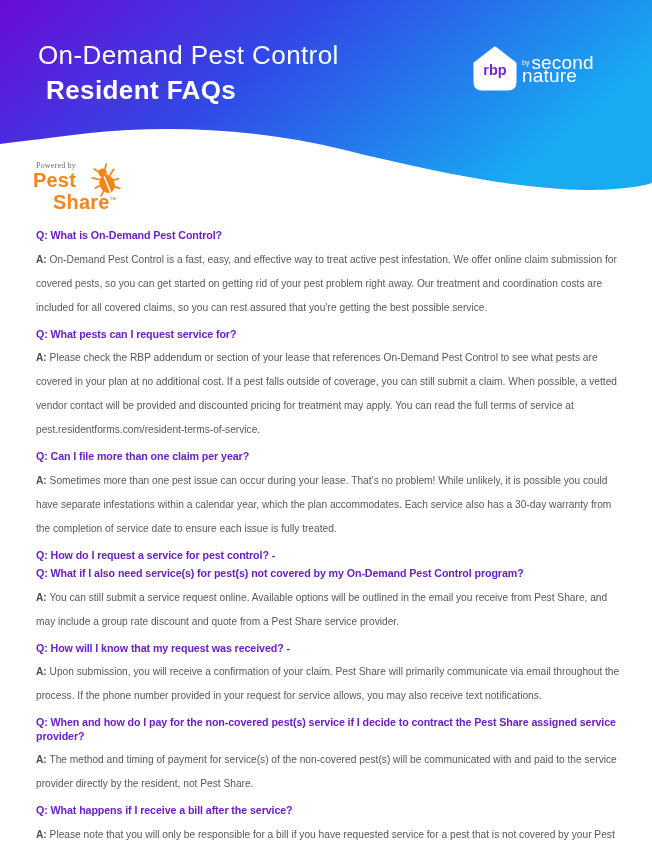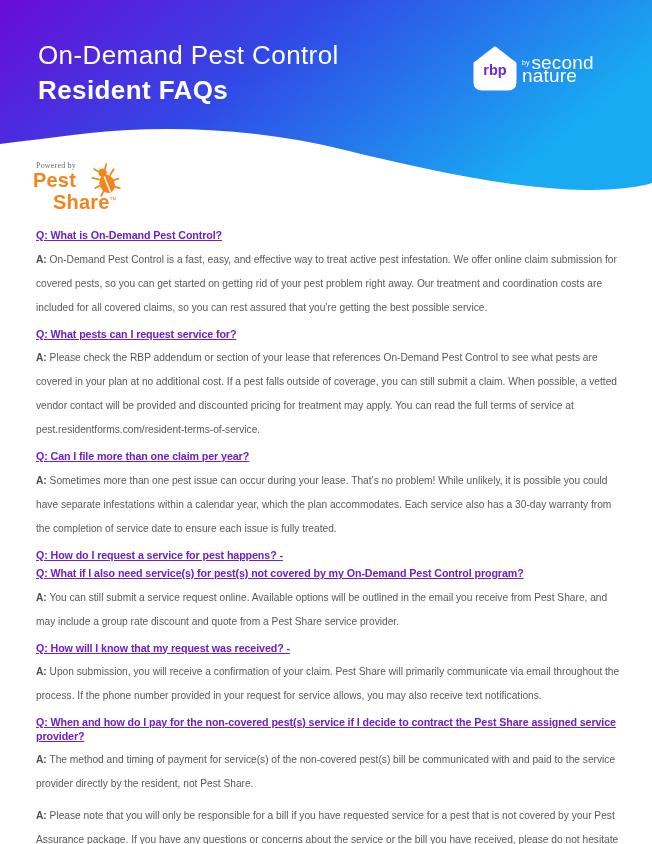--- a/index.html
+++ b/index.html
@@ -5,38 +5,38 @@
   html,body{margin:0;padding:0;background:#e8e8e8;}
   .page{
     position:relative;width:652px;height:844px;margin:0 auto;background:#fff;
     font-family:"Liberation Sans","DejaVu Sans",sans-serif;overflow:hidden;
   }
   
   .header{position:absolute;top:0;left:0;width:652px;height:200px;}
   .header-bg{position:absolute;top:0;left:0;width:652px;height:200px;display:block;}
   .title{position:absolute;left:38px;top:38px;color:#ffffff;}
   .title-l1{font-size:26px;font-weight:400;letter-spacing:.4px;line-height:35px;}
-  .title-l2{font-size:26px;font-weight:700;letter-spacing:.4px;line-height:35px;}
+  .title-l2{font-size:26px;font-weight:700;letter-spacing:.4px;line-height:35px;margin-left:8px;}
   .rbp-logo{position:absolute;left:468px;top:42px;display:flex;align-items:center;}
   .rbp-house{display:block;}
   .rbp-house text{font-family:"Liberation Sans","DejaVu Sans",sans-serif;}
   .sn{color:#ffffff;line-height:12px;padding-top:2px;}
   .sn-by{font-size:7px;font-weight:400;vertical-align:4px;margin-right:2px;}
   .sn-word{font-size:19px;font-weight:400;letter-spacing:.2px;}
   .sn-line2{margin-left:0;}
   
   .pestshare-logo{position:absolute;left:33px;top:161px;width:96px;}
   .powered-by{font-size:8px;color:#6D6E71;margin:0 0 1px 3px;letter-spacing:.2px;font-family:Liberation Serif, serif;}
   .ps-word{font-size:20px;font-weight:700;color:#F0861C;line-height:19px;letter-spacing:.2px;}
   .ps-share-row{margin-left:20px;}
   .tm{font-size:7px;vertical-align:7px;font-weight:400;}
   .ps-bug{position:absolute;left:57px;top:2px;}
   
   .faq{position:absolute;left:36px;top:229px;width:586px;}
-  .faq-q{font-size:10.7px;font-weight:700;color:#6D20C5;line-height:13.5px;margin:0 0 5px;letter-spacing:-.1px;text-decoration:underline;}
+  .faq-q{font-size:10.7px;font-weight:700;color:#6D20C5;line-height:13.5px;margin:0 0 5px;letter-spacing:-.1px;}
   .faq-a{font-size:10.2px;color:#58585B;line-height:24px;margin:0 0 8px;}
   .faq-a strong{font-weight:700;color:#4F4F52;}
 </style>
 </head>
 <body>
 
 <div class="page">
 
   <div class="header">
     <svg class="header-bg" viewBox="0 0 652 200" preserveAspectRatio="none" aria-hidden="true">
@@ -106,36 +106,37 @@
       <p class="faq-q">Q: What pests can I request service for?</p>
       <p class="faq-a"><strong>A:</strong> <span>Please check the RBP addendum or section of your lease that references On-Demand Pest Control to see what pests are covered in your plan at no additional cost. If a pest falls outside of coverage, you can still submit a claim. When possible, a vetted vendor contact will be provided and discounted pricing for treatment may apply. You can read the full terms of service at pest.residentforms.com/resident-terms-of-service.</span></p>
     </section>
 
     <section class="faq-item">
       <p class="faq-q">Q: Can I file more than one claim per year?</p>
       <p class="faq-a"><strong>A:</strong> <span>Sometimes more than one pest issue can occur during your lease. That’s no problem! While unlikely, it is possible you could have separate infestations within a calendar year, which the plan accommodates. Each service also has a 30-day warranty from the completion of service date to ensure each issue is fully treated.</span></p>
     </section>
 
     <section class="faq-item">
-      <p class="faq-q">Q: How do I request a service for pest happens? -</p>
+      <p class="faq-q">Q: How do I request a service for pest control? -</p>
     </section>
 
     <section class="faq-item">
       <p class="faq-q">Q: What if I also need service(s) for pest(s) not covered by my On-Demand Pest Control program?</p>
       <p class="faq-a"><strong>A:</strong> <span>You can still submit a service request online. Available options will be outlined in the email you receive from Pest Share, and may include a group rate discount and quote from a Pest Share service provider.</span></p>
     </section>
 
     <section class="faq-item">
       <p class="faq-q">Q: How will I know that my request was received? -</p>
       <p class="faq-a"><strong>A:</strong> <span>Upon submission, you will receive a confirmation of your claim. Pest Share will primarily communicate via email throughout the process. If the phone number provided in your request for service allows, you may also receive text notifications.</span></p>
     </section>
 
     <section class="faq-item">
       <p class="faq-q">Q: When and how do I pay for the non-covered pest(s) service if I decide to contract the Pest Share assigned service provider?</p>
-      <p class="faq-a"><strong>A:</strong> <span>The method and timing of payment for service(s) of the non-covered pest(s) bill be communicated with and paid to the service provider directly by the resident, not Pest Share.</span></p>
+      <p class="faq-a"><strong>A:</strong> <span>The method and timing of payment for service(s) of the non-covered pest(s) will be communicated with and paid to the service provider directly by the resident, not Pest Share.</span></p>
     </section>
 
     <section class="faq-item">
+      <p class="faq-q">Q: What happens if I receive a bill after the service?</p>
       <p class="faq-a"><strong>A:</strong> <span>Please note that you will only be responsible for a bill if you have requested service for a pest that is not covered by your Pest Assurance package. If you have any questions or concerns about the service or the bill you have received, please do not hesitate to contact us at claims@pestshare.com. We are here to help you resolve any issues and provide you with the best possible service.</span></p>
     </section>
 
   </main>
 </div>
 
 </body></html>

